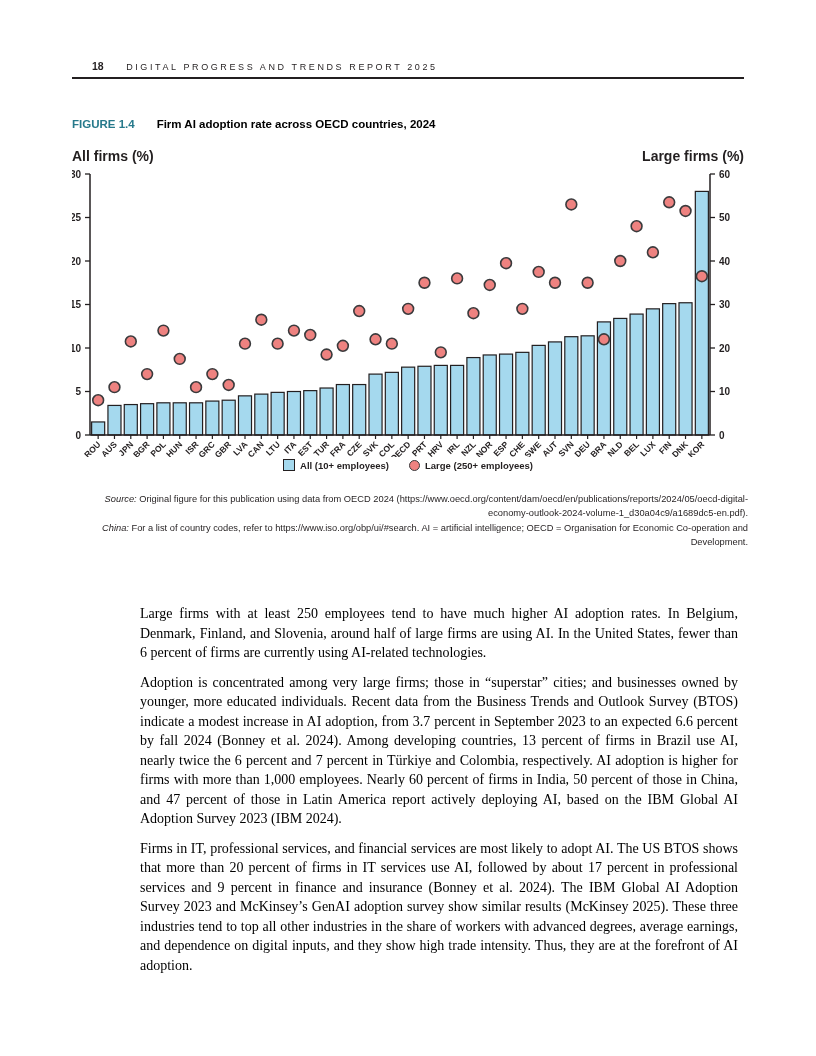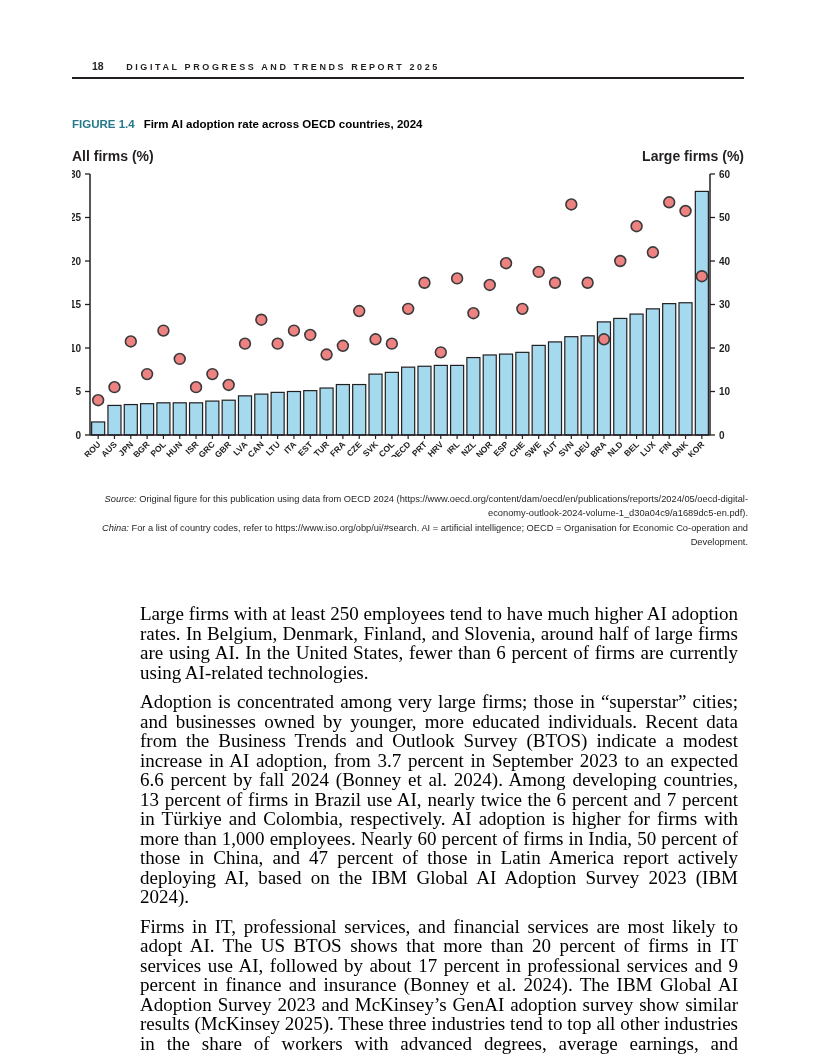--- a/index.html
+++ b/index.html
@@ -4,44 +4,44 @@
 <style>
   html,body{margin:0;padding:0;background:#e8e8e8;}
   .page{
     position:relative;width:816px;height:1056px;background:#ffffff;
     margin:0 auto;overflow:hidden;
     font-family:"Liberation Sans",sans-serif;color:#231f20;
   }
   
   .running-head{position:absolute;top:56px;left:72px;width:672px;}
   .page-num{font-weight:bold;font-size:10.5px;display:inline-block;margin-left:20px;}
-  .head-title{font-weight:bold;font-size:9px;letter-spacing:2.6px;display:inline-block;margin-left:18px;}
+  .head-title{font-weight:normal;font-size:9px;letter-spacing:2.6px;display:inline-block;margin-left:18px;}
   .head-rule{position:absolute;top:77px;left:72px;width:672px;height:1.5px;background:#231f20;}
   
   .fig-title-row{position:absolute;top:118px;left:72px;width:672px;font-size:11.5px;font-weight:bold;}
-  .fig-label{color:#26798b;margin-right:9px;}
+  .fig-label{color:#26798b;margin-right:22px;}
   .fig-title{color:#000000;margin-top:8px;}
   
   .axis-head{position:absolute;top:148px;left:72px;width:672px;font-size:14px;font-weight:bold;}
   .axis-head .left{float:left;}
   .axis-head .right{float:right;margin-left:24px;}
   
   .chart-wrap{position:absolute;top:145px;left:72px;width:672px;height:312px;}
   
   .legend{position:absolute;top:459px;left:72px;width:672px;display:flex;justify-content:center;gap:20px;font-size:9.5px;font-weight:bold;align-items:center;}
   .legend-item{display:flex;align-items:center;gap:5px;}
   .swatch-square{width:10px;height:10px;background:#a5d9ee;border:1.4px solid #231f20;display:inline-block;}
   .swatch-circle{width:9px;height:9px;background:#ee8280;border:1.4px solid #3a3a3c;border-radius:50%;display:inline-block;}
   
   .fig-notes{position:absolute;top:492px;left:72px;width:676px;font-size:9.3px;line-height:14.4px;color:#231f20;overflow-wrap:anywhere;text-align:right;}
   .fig-notes .lbl{font-style:italic;}
   
   .body-text{position:absolute;top:604px;left:140px;width:598px;}
   .body-text p{
-    font-family:"Liberation Serif",serif;font-size:19px;line-height:19.5px;
+    font-family:"Liberation Serif",serif;font-size:14px;line-height:19.5px;
     text-align:justify;margin:0 0 10px 0;color:#000000;
   }
 </style>
 </head>
 <body>
 
 <div class="page">
 
   <div class="running-head">
     <span class="page-num">18</span>
@@ -239,20 +239,30 @@
         <circle cx="531.95" cy="194.30" r="5.4" fill="#ee8280" stroke="#3a3a3c" stroke-width="1.6"></circle>
         <circle cx="548.26" cy="116.00" r="5.4" fill="#ee8280" stroke="#3a3a3c" stroke-width="1.6"></circle>
         <circle cx="564.58" cy="81.20" r="5.4" fill="#ee8280" stroke="#3a3a3c" stroke-width="1.6"></circle>
         <circle cx="580.89" cy="107.30" r="5.4" fill="#ee8280" stroke="#3a3a3c" stroke-width="1.6"></circle>
         <circle cx="597.21" cy="57.27" r="5.4" fill="#ee8280" stroke="#3a3a3c" stroke-width="1.6"></circle>
         <circle cx="613.53" cy="65.98" r="5.4" fill="#ee8280" stroke="#3a3a3c" stroke-width="1.6"></circle>
         <circle cx="629.84" cy="131.23" r="5.4" fill="#ee8280" stroke="#3a3a3c" stroke-width="1.6"></circle>
       </svg>
   </div>
 
+  <div class="legend">
+    <span class="legend-item">
+      <span class="swatch-square"></span>
+      <span>All (10+ employees)</span>
+    </span>
+    <span class="legend-item">
+      <span class="swatch-circle"></span>
+      <span>Large (250+ employees)</span>
+    </span>
+  </div>
 
   <div class="fig-notes">
     <div><span class="lbl">Source:</span><span> Original figure for this publication using data from OECD 2024 (https://www.oecd.org/content/dam/oecd/en/publications/reports/2024/05/oecd-digital-economy-outlook-2024-volume-1_d30a04c9/a1689dc5-en.pdf).</span></div>
     <div><span class="lbl">China:</span><span> For a list of country codes, refer to https://www.iso.org/obp/ui/#search. AI = artificial intelligence; OECD = Organisation for Economic Co-operation and Development.</span></div>
   </div>
 
   <div class="body-text">
     <p>Large firms with at least 250 employees tend to have much higher AI adoption rates. In Belgium, Denmark, Finland, and Slovenia, around half of large firms are using AI. In the United States, fewer than 6 percent of firms are currently using AI-related technologies.</p>
     <p>Adoption is concentrated among very large firms; those in “superstar” cities; and businesses owned by younger, more educated individuals. Recent data from the Business Trends and Outlook Survey (BTOS) indicate a modest increase in AI adoption, from 3.7 percent in September 2023 to an expected 6.6 percent by fall 2024 (Bonney et al. 2024). Among developing countries, 13 percent of firms in Brazil use AI, nearly twice the 6 percent and 7 percent in Türkiye and Colombia, respectively. AI adoption is higher for firms with more than 1,000 employees. Nearly 60 percent of firms in India, 50 percent of those in China, and 47 percent of those in Latin America report actively deploying AI, based on the IBM Global AI Adoption Survey 2023 (IBM 2024).</p>
     <p>Firms in IT, professional services, and financial services are most likely to adopt AI. The US BTOS shows that more than 20 percent of firms in IT services use AI, followed by about 17 percent in professional services and 9 percent in finance and insurance (Bonney et al. 2024). The IBM Global AI Adoption Survey 2023 and McKinsey’s GenAI adoption survey show similar results (McKinsey 2025). These three industries tend to top all other industries in the share of workers with advanced degrees, average earnings, and dependence on digital inputs, and they show high trade intensity. Thus, they are at the forefront of AI adoption.</p>

